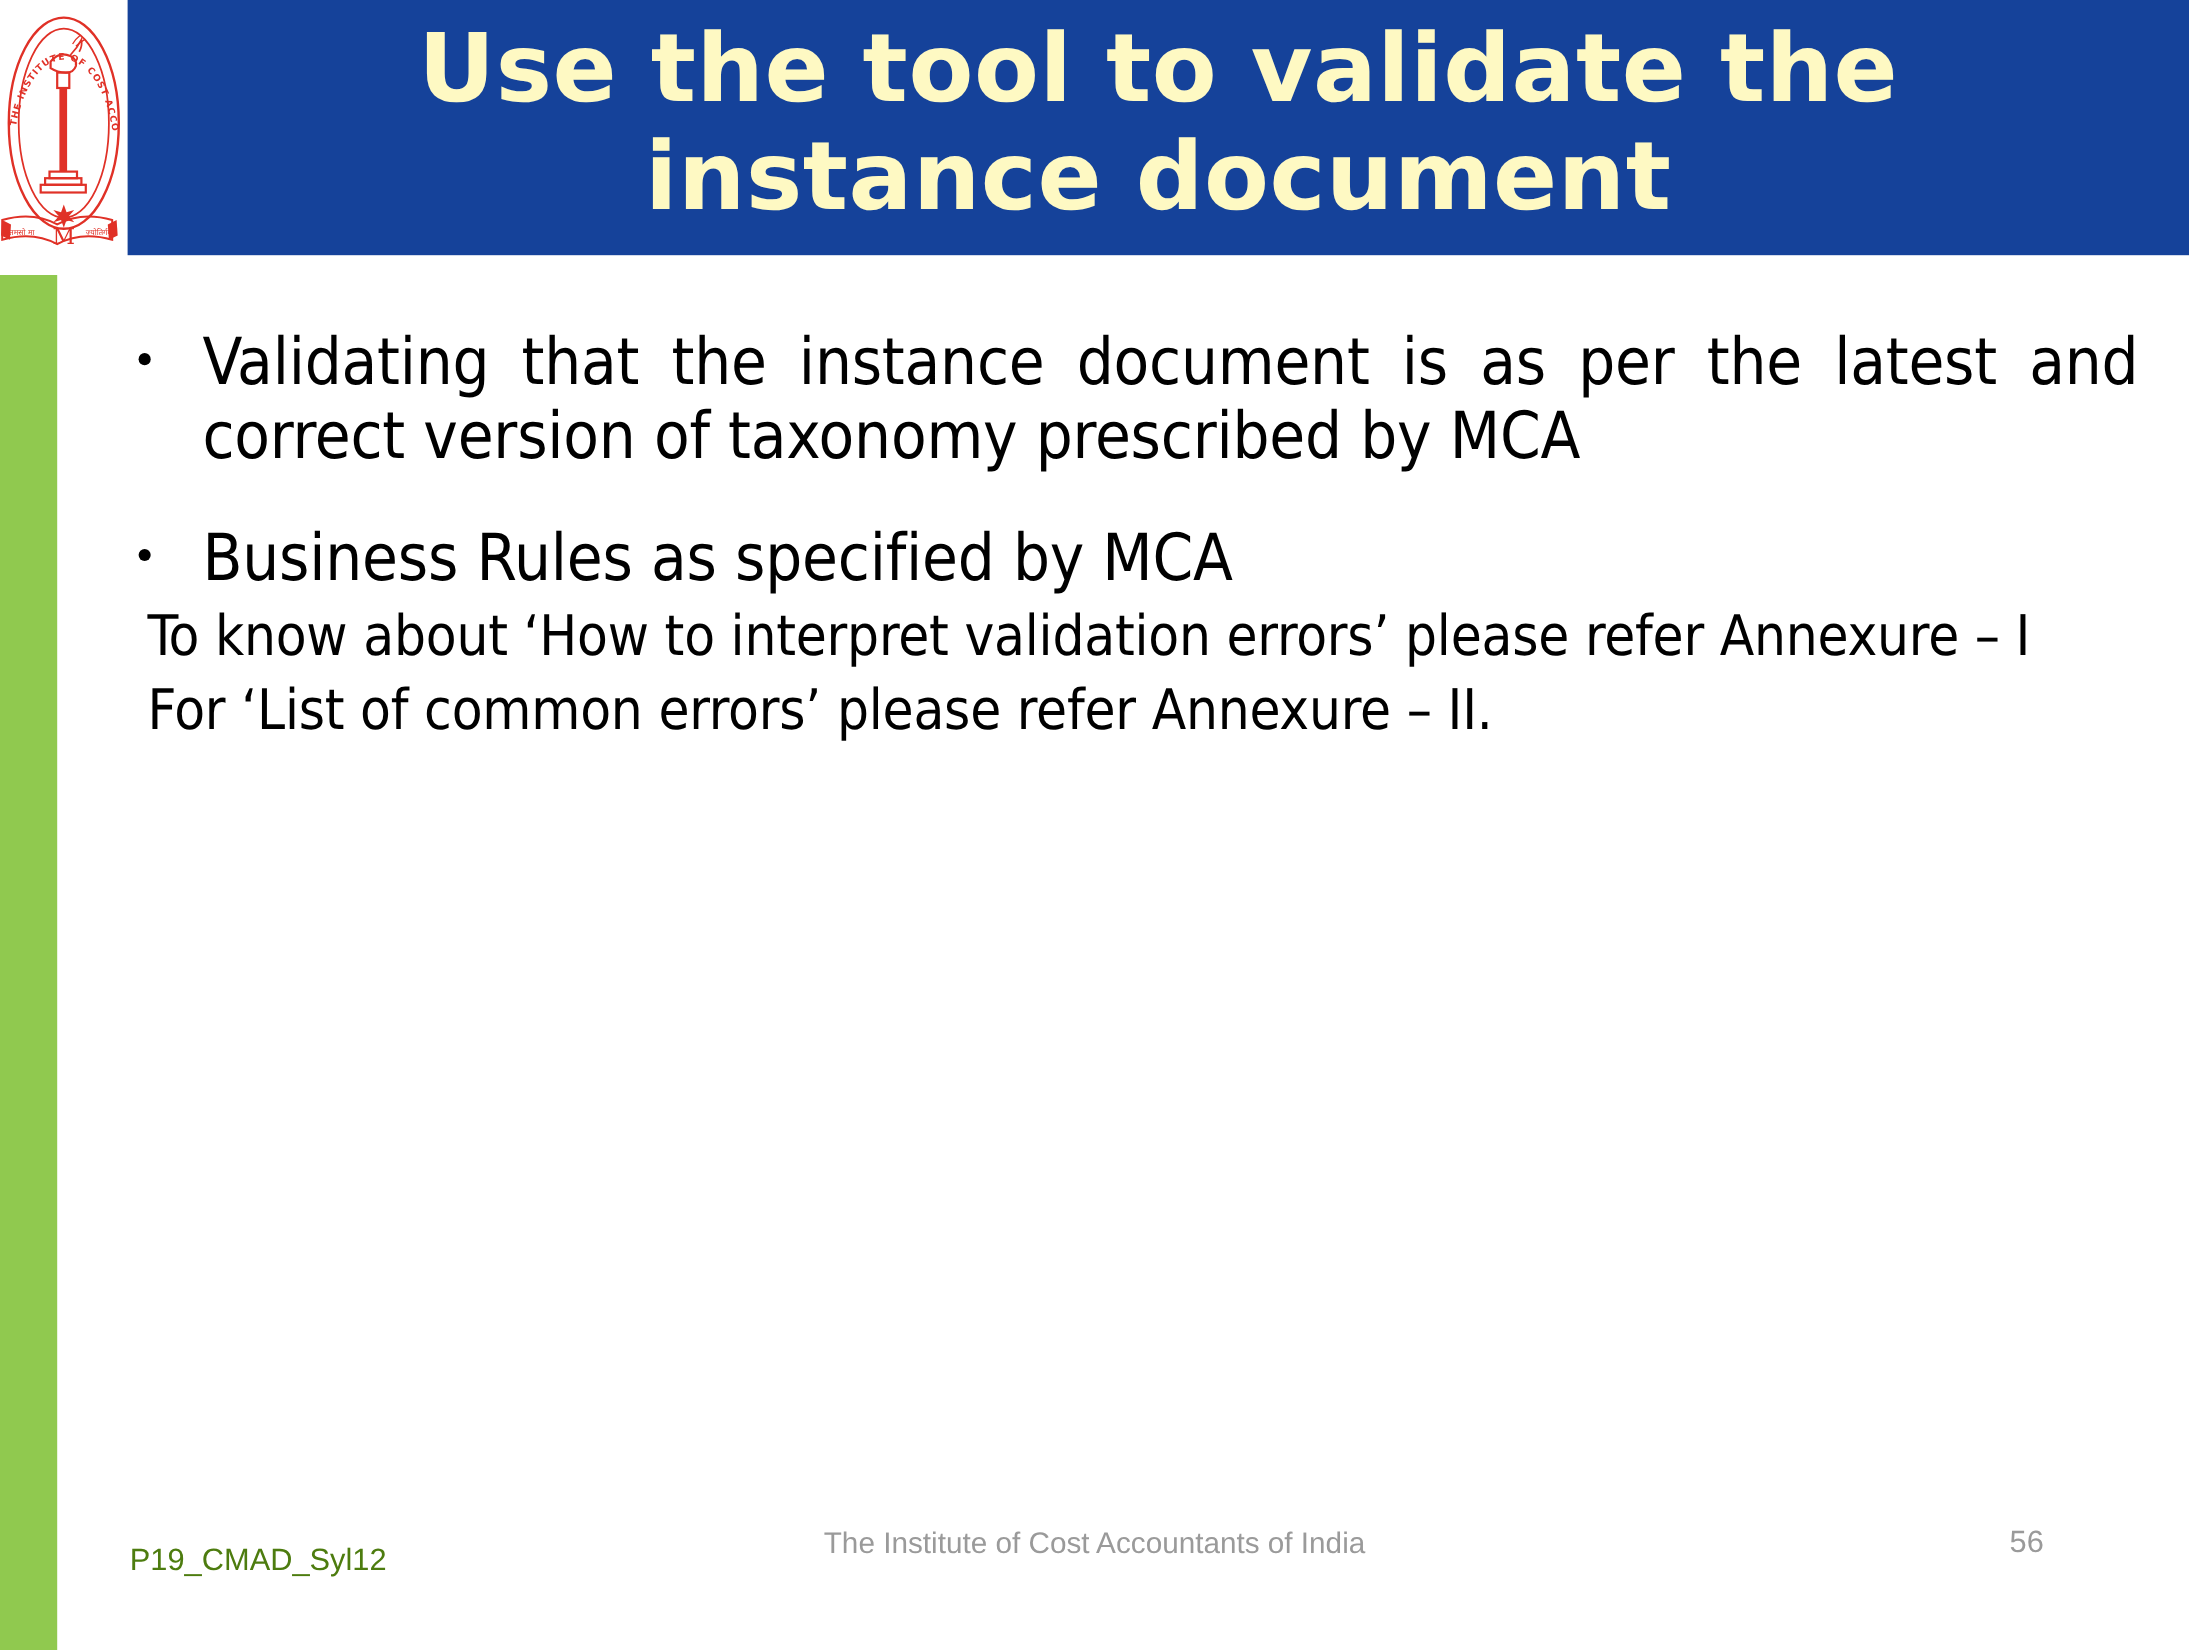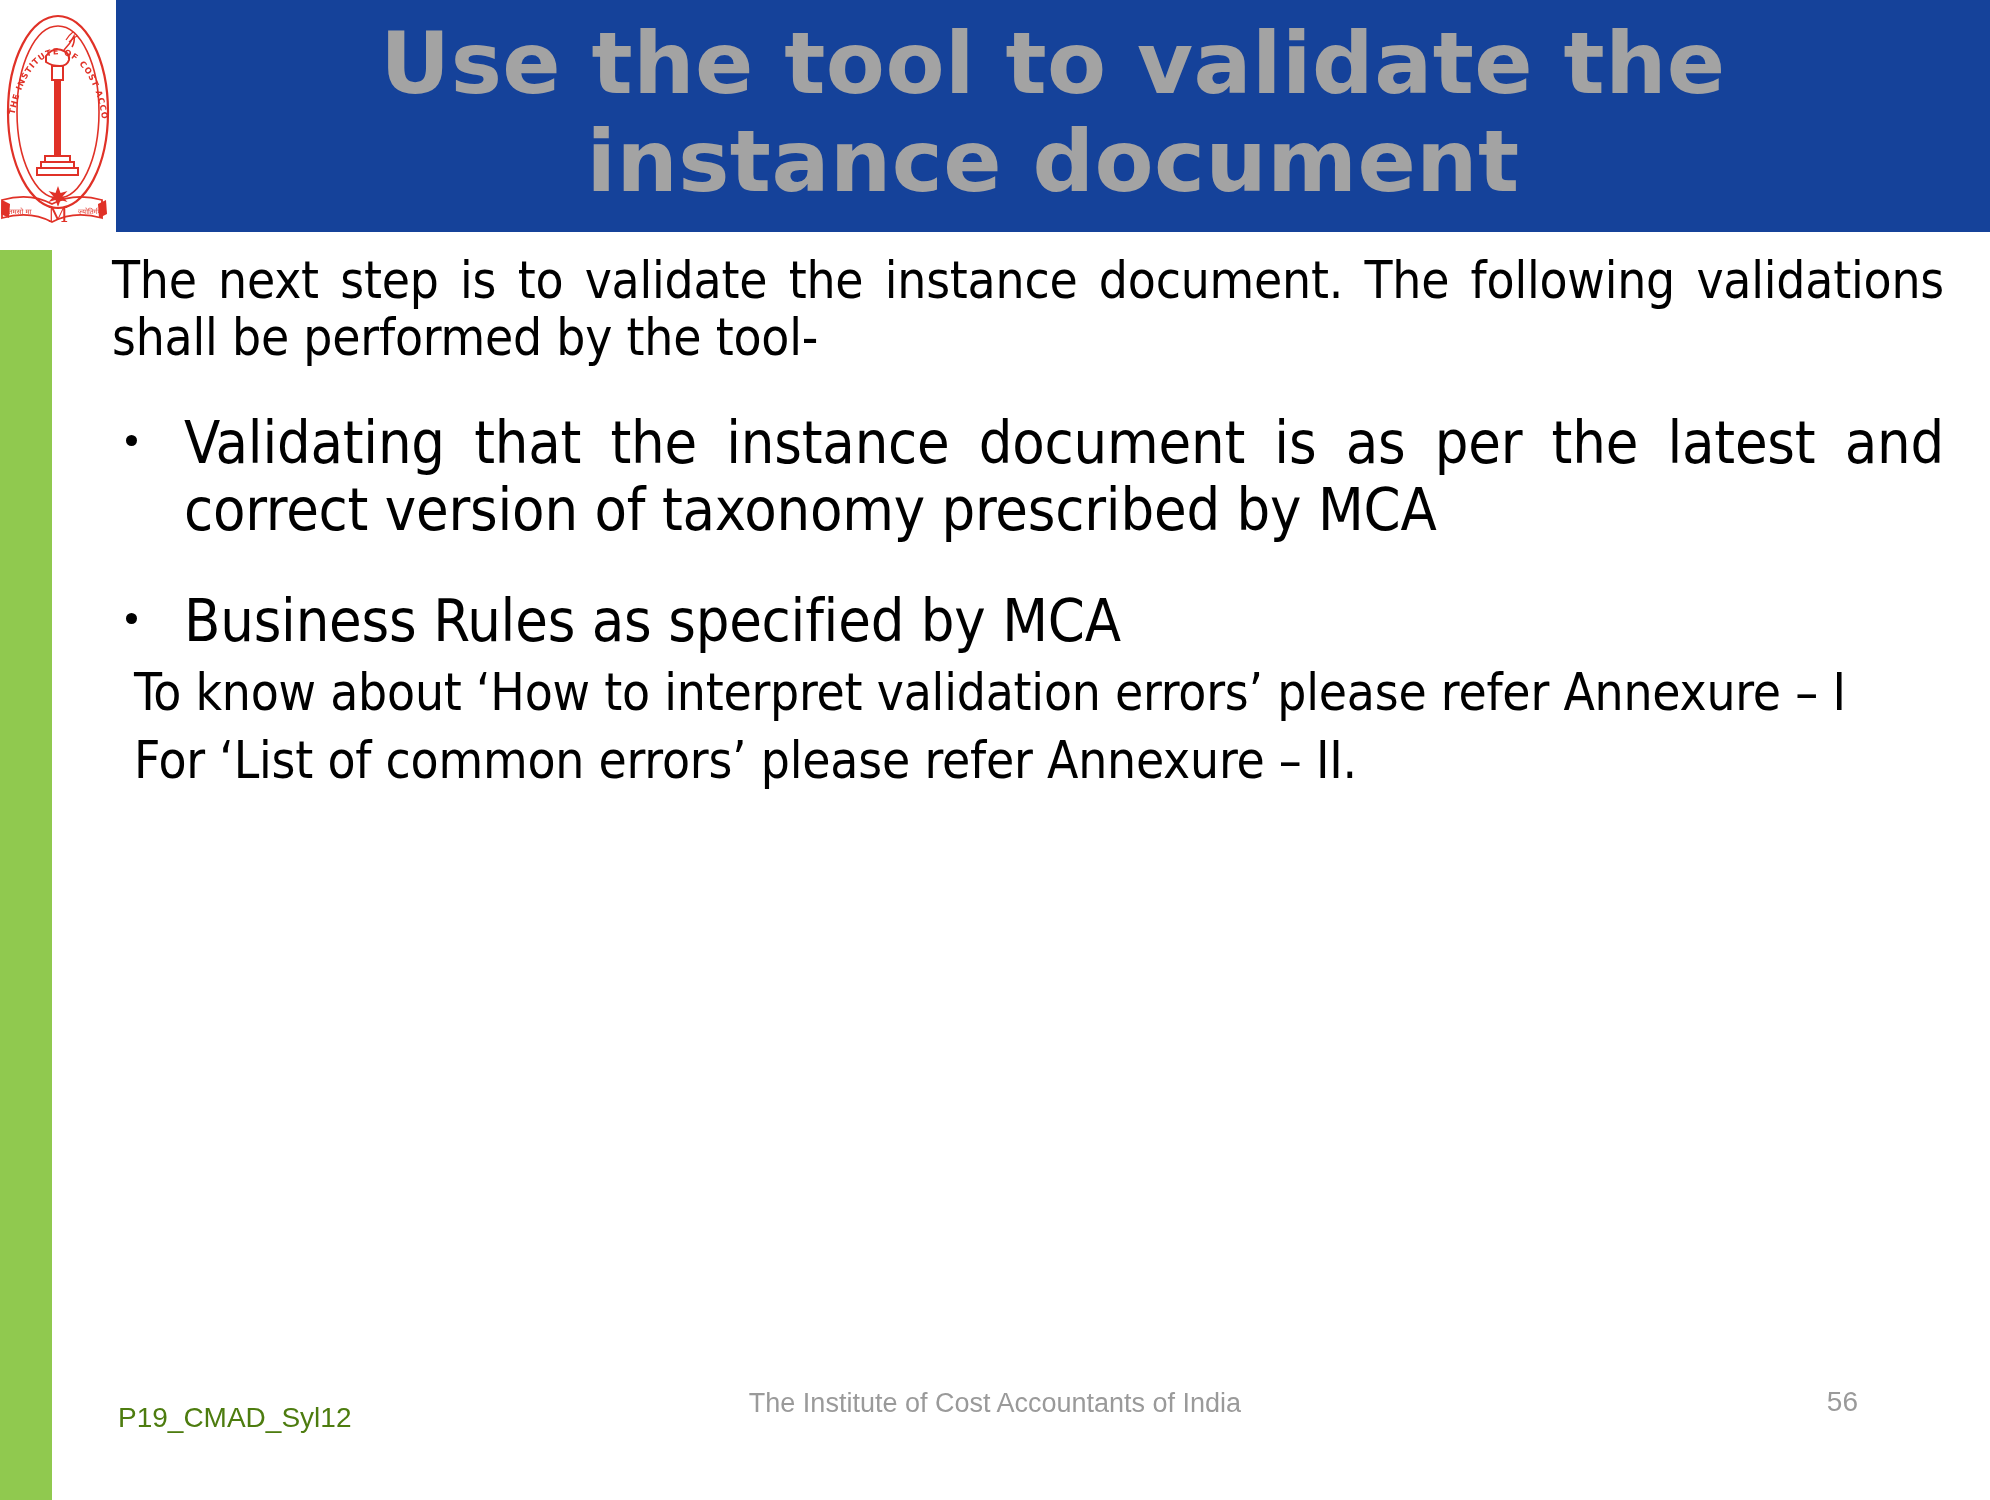--- a/index.html
+++ b/index.html
@@ -22,21 +22,21 @@
     top: 0;
     width: 1874px;
     height: 232px;
     background: #15429a;
     box-sizing: border-box;
     display: flex;
     align-items: center;
     justify-content: center;
   }
   .title-text {
-    color: #a3a3a3;
+    color: #fef9c3;
     font-family: "DejaVu Sans", sans-serif;
     font-weight: bold;
     font-size: 86px;
     line-height: 1.14;
     text-align: center;
     letter-spacing: 0.5px;
     padding: 0 120px 8px 120px;
     text-rendering: optimizeLegibility;
   }
 
@@ -206,21 +206,20 @@
 </div>
 
 <div class="title-band">
   <div class="title-text">Use the tool to validate the instance document</div>
 </div>
 
 <div class="green-bar"></div>
 
 <div class="content">
 
-  <p class="para last-line-left">The next step is to validate the instance document. The following validations shall be performed by the tool-</p>
 
   <ul class="bullets">
     <li>Validating that the instance document is as per the latest and correct version of taxonomy prescribed by MCA</li>
     <li>Business Rules as specified by MCA</li>
   </ul>
 
 
   <p class="para-indent">To know about ‘How to interpret validation errors’ please refer Annexure – I</p>
 
   <p class="para-indent plain">For ‘List of common errors’ please refer Annexure – II.</p>

